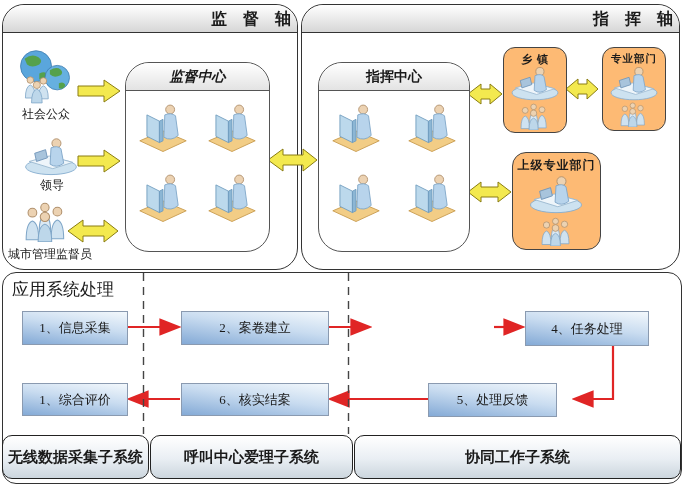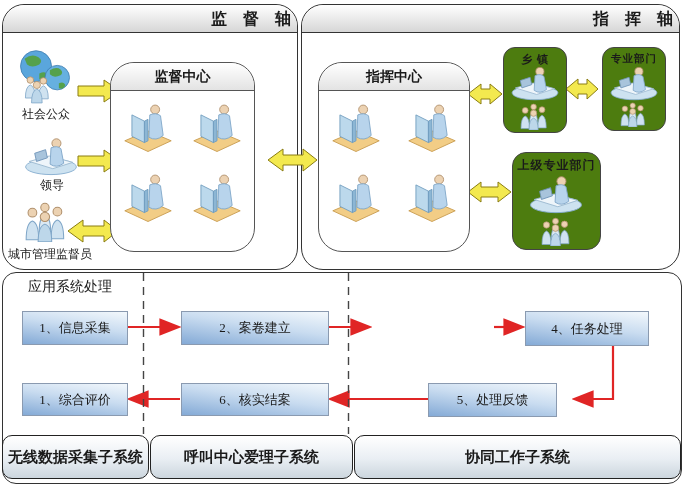--- a/index.html
+++ b/index.html
@@ -14,29 +14,29 @@
     font-size:16px;font-weight:bold;letter-spacing:6px;}
   
   .center-box{position:absolute;background:#fff;border:1px solid #555;border-radius:24px;z-index:5;}
   .center-head{height:27px;border-bottom:1px solid #555;border-radius:24px 24px 0 0;
     background:linear-gradient(#ffffff,#e3e3e3);text-align:center;line-height:27px;
     font-size:14px;font-weight:bold;}
   .ws{position:absolute;width:50px;height:55px;}
   .ws1{left:12px;top:36px;} .ws2{right:12px;top:36px;}
   .ws3{left:12px;top:106px;} .ws4{right:12px;top:106px;}
   
-  .unit{position:absolute;background:#4d7c0f;border:1px solid #444;border-radius:12px;z-index:5;text-align:center;}
+  .unit{position:absolute;background:#fdba74;border:1px solid #444;border-radius:12px;z-index:5;text-align:center;}
   .unit-title{font-size:11px;font-weight:bold;margin-top:4px;letter-spacing:1px;}
   .unit .desk-icon{position:absolute;}
   .unit .people-icon{position:absolute;}
   
   .actor-label{position:absolute;font-size:12px;text-align:center;z-index:5;white-space:nowrap;}
   .actor-icon{position:absolute;z-index:5;}
   
-  .proc-title{position:absolute;left:28px;top:278px;font-size:14px;z-index:5;}
+  .proc-title{position:absolute;left:12px;top:278px;font-size:17px;z-index:5;}
   .step{position:absolute;z-index:6;text-align:center;font-size:13px;
     border:1px solid #8a9ab0;
     background:linear-gradient(188deg,#f3f8fc 0%,#c9dcf0 45%,var(--step-box-blue) 100%);
     display:flex;align-items:center;justify-content:center;}
   .subsys{position:absolute;top:435px;height:42px;z-index:6;border:1.5px solid #222;border-radius:10px;
     background:linear-gradient(#ffffff,#e9eef3 55%,#ccd6de);
     display:flex;align-items:center;justify-content:center;font-size:15px;font-weight:bold;}
   
   #overlay{position:absolute;left:0;top:0;z-index:4;pointer-events:none;}
   .y-arrow{fill:var(--arrow-yellow);stroke:#8a7d12;stroke-width:1;}
@@ -138,21 +138,21 @@
   <svg class="actor-icon" style="left:22px;top:136px;width:58px;height:40px;">
       <use href="#i-desk"></use>
     </svg>
   <div class="actor-label" style="left:24px;top:177px;width:56px;">领导</div>
 
   <svg class="actor-icon" style="left:22px;top:200px;width:50px;height:42px;">
       <use href="#i-people"></use>
     </svg>
   <div class="actor-label" style="left:0px;top:246px;width:100px;">城市管理监督员</div>
 
-  <div class="center-box" style="left:110px;top:62px;width:143px;height:188px;">
+  <div class="center-box" style="left:125px;top:62px;width:143px;height:188px;font-style:italic;">
     <div class="center-head">监督中心</div>
     <svg class="ws ws1">
         <use href="#i-workstation"></use>
       </svg>
     <svg class="ws ws2">
         <use href="#i-workstation"></use>
       </svg>
     <svg class="ws ws3">
         <use href="#i-workstation"></use>
       </svg>

